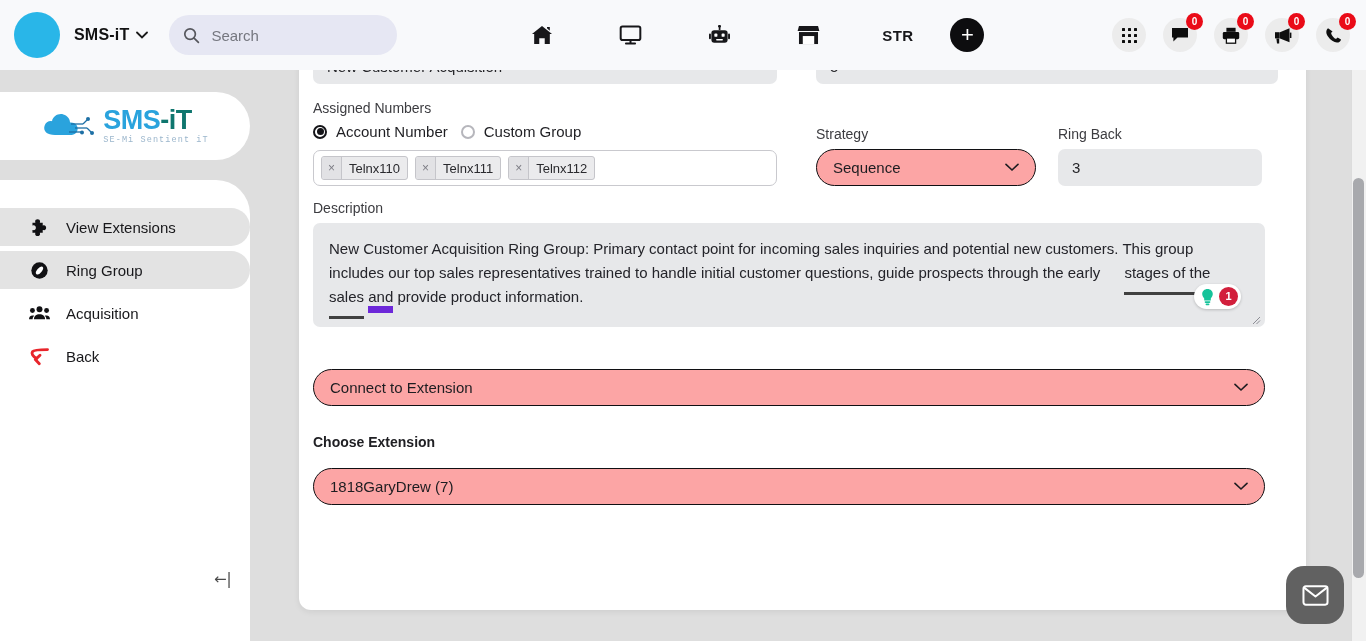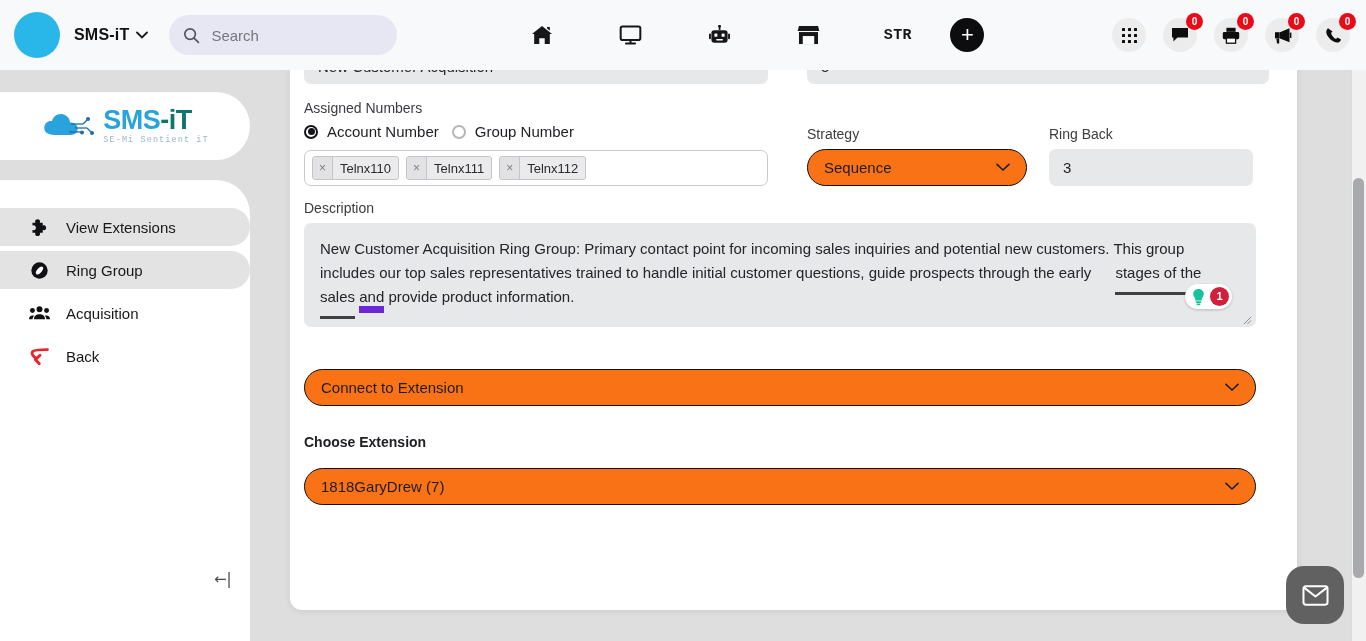--- a/index.html
+++ b/index.html
@@ -29,21 +29,20 @@
   .brand-caret { margin-left: 7px; color: #1a1a1a; font-size: 12px; display:flex; }
   .searchbox {
     margin-left: 21px; width: 228px; height: 40px;
     background: #e6e7f3; border-radius: 20px;
     display: flex; align-items: center; padding: 0 14px;
   }
   .searchbox .ph { color: #75777f; font-size: 15px; margin-left: 11px; }
   .nav-icons {
     display: flex; align-items: center; gap: 12px;
     margin-left: 106px;
-    font-family: Liberation Mono, monospace;
   }
   .nav-ic {
     width: 77px; height: 44px; display: flex; align-items: center; justify-content: center;
     color: #17171a; cursor: pointer;
   }
   .nav-ic.str { font-size: 15px; font-weight: bold; letter-spacing: .4px; }
   .plus-btn {
     width: 34px; height: 34px; border-radius: 50%;
     background: #0d0d0f; color: #fff;
     display: flex; align-items: center; justify-content: center;
@@ -106,21 +105,21 @@
   .nav-item .ic { width: 22px; display: flex; align-items: center; justify-content: center; }
   .collapse-arrow {
     position: absolute; left: 214px; bottom: 53px;
     font-size: 15px; color: #4a4a4a; cursor: pointer;
     font-family: "DejaVu Sans", sans-serif;
   }
 
   
   .main { position: absolute; left: 250px; top: 0; width: 1116px; height: 571px; }
   .card {
-    position: absolute; left: 40px; top: -12px; width: 1007px; height: 552px;
+    position: absolute; left: 49px; top: -12px; width: 1007px; height: 552px;
     background: #fff; border-radius: 0 0 12px 12px;
     box-shadow: 0 2px 6px rgba(0,0,0,.07);
     padding: 0 14px;
   }
   .row { display: flex; }
   .fld-label { font-size: 14px; color: #3c3c40; margin-bottom: 7px; }
   .inp-gray {
     background: #e7e8ea; border: none; border-radius: 7px;
     height: 36px; display: flex; align-items: center;
     padding: 0 14px; font-size: 15px; color: #26262a;
@@ -142,21 +141,21 @@
   }
   .tag .tx { padding: 0 7px; }
   .radio-row { display: flex; align-items: center; gap: 9px; font-size: 15px; color: #1e1e22; }
   .radio { width: 14px; height: 14px; border-radius: 50%; border: 2px solid #141418;
            display: flex; align-items: center; justify-content: center; cursor: pointer; }
   .radio.on::after { content: ""; width: 7px; height: 7px; border-radius: 50%; background: #141418; }
   .radio.off { border-color: #b6b6bc; }
   .sel-white {
     border: 1.5px solid #101013; border-radius: 20px; height: 37px;
     display: flex; align-items: center; justify-content: space-between;
-    padding: 0 16px; font-size: 15px; color: #1d1d21; background: #f97316; cursor: pointer;
+    padding: 0 16px; font-size: 15px; color: #1d1d21; background: #fca5a5; cursor: pointer;
   }
   .sel-white .cv { color: #1d1d21; font-size: 13px; }
   .descbox {
     position: relative;
     background: #e7e8ea; border-radius: 7px;
     padding: 14px 16px; font-size: 15px; line-height: 1.6; color: #24242a;
   }
   .u-blue { border-bottom: 3px solid #404040; padding-bottom: 11px; margin-left: 20px; }
   .u-red  { border-bottom: 7px solid #6d28d9; padding-bottom: 1px; }
   .gbadge {
@@ -376,21 +375,21 @@
           </div>
         </div>
 
         <div class="row" style="margin-top:16px;">
           <div style="width:464px;">
             <div class="fld-label">Assigned Numbers</div>
             <div class="radio-row" style="margin-bottom:10px;">
               <div class="radio on"></div>
               <span>Account Number</span>
               <div class="radio off" style="margin-left:4px;"></div>
-              <span>Group Number</span>
+              <span>Custom Group</span>
             </div>
             <div class="tag-input">
               <div class="tag">
                 <span class="x">×</span>
                 <span class="tx">Telnx110</span>
               </div>
               <div class="tag">
                 <span class="x">×</span>
                 <span class="tx">Telnx111</span>
               </div>

